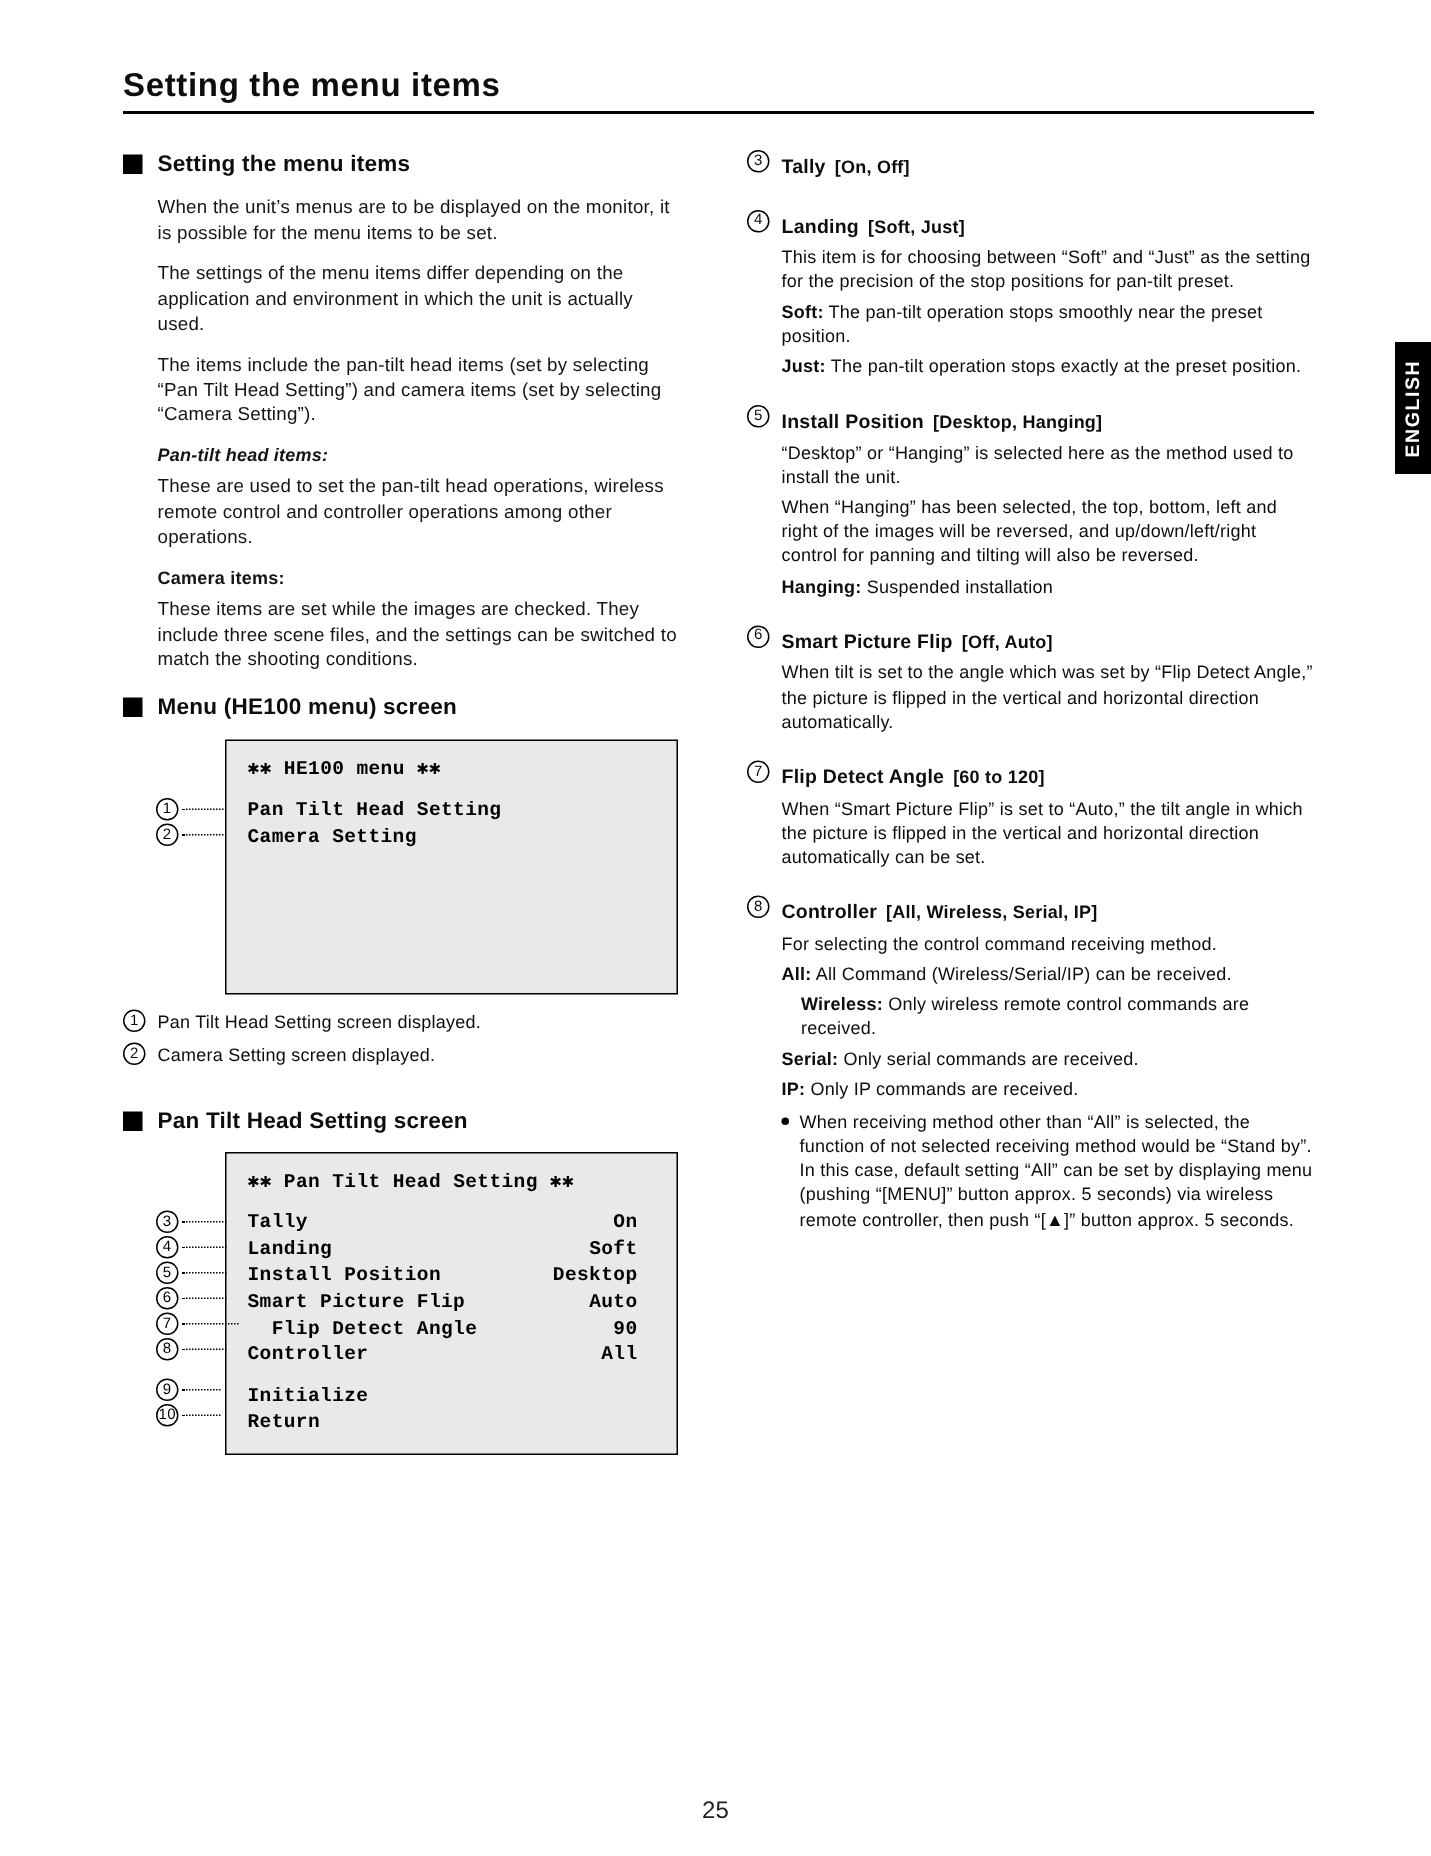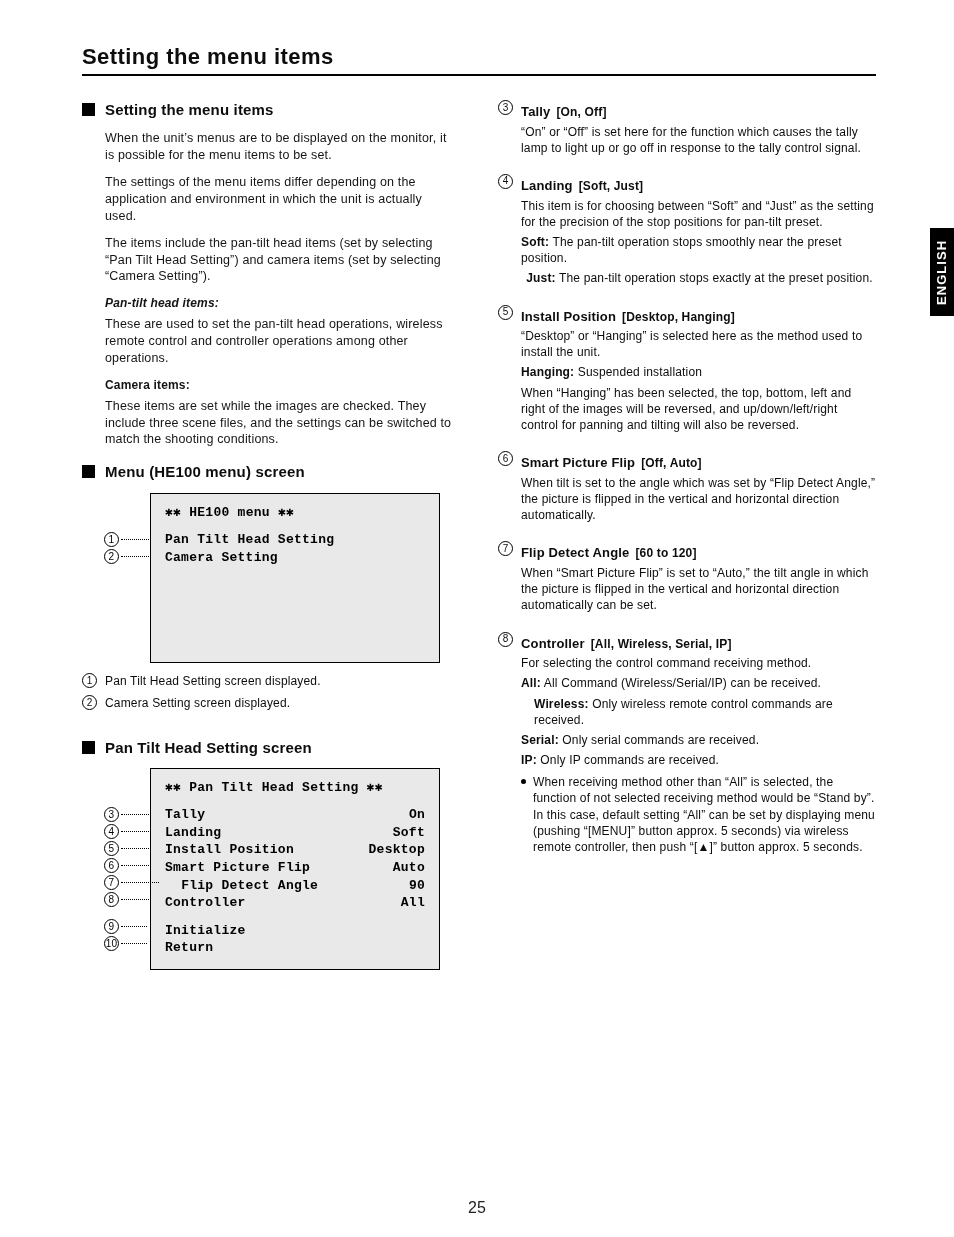--- a/index.html
+++ b/index.html
@@ -160,21 +160,21 @@
     box-sizing: border-box;
     flex: 0 0 auto;
   }
   
   .menu-panel {
     position: relative;
     background: var(--panel-bg);
     border: 1px solid #000;
     margin-left: 68px;
     width: 260px;
-    padding: 10px 14px 12px 14px;
+    padding: 10px 26px 12px 14px;
     font-family: var(--mono);
     font-weight: 700;
     font-size: 13px;
     color: #000;
     letter-spacing: 0.02em;
   }
   .menu-title {
     font-family: var(--mono);
     font-weight: 700;
     font-size: 13px;
@@ -378,39 +378,38 @@
     </div>
 
   </div>
 
   <div class="col col-right" id="right-col">
       <div class="item-block">
         <div class="item-head">
           <span class="circled">3</span>
           <span><span class="item-title">Tally</span><span class="item-opts">[On, Off]</span></span>
         </div>
-        <div class="item-desc">“On” or “Off” is set here for the function which causes the tally lamp to light up or go off in response to the tally control signal.</div>
       </div>
       <div class="item-block">
         <div class="item-head">
           <span class="circled">4</span>
           <span><span class="item-title">Landing</span><span class="item-opts">[Soft, Just]</span></span>
         </div>
         <div class="item-desc">This item is for choosing between “Soft” and “Just” as the setting for the precision of the stop positions for pan-tilt preset.</div>
         <div class="item-desc" style="margin-top: 4px;"><span class="sub-label">Soft:</span> <span class="sub-text">The pan-tilt operation stops smoothly near the preset position.</span></div>
-        <div class="item-desc" style="margin-top: 4px; text-align: center;"><span class="sub-label">Just:</span> <span class="sub-text">The pan-tilt operation stops exactly at the preset position.</span></div>
+        <div class="item-desc" style="margin-top: 4px;"><span class="sub-label">Just:</span> <span class="sub-text">The pan-tilt operation stops exactly at the preset position.</span></div>
       </div>
       <div class="item-block">
         <div class="item-head">
           <span class="circled">5</span>
           <span><span class="item-title">Install Position</span><span class="item-opts">[Desktop, Hanging]</span></span>
         </div>
         <div class="item-desc">“Desktop” or “Hanging” is selected here as the method used to install the unit.</div>
+        <div class="item-desc" style="margin-top: 4px;"><span class="sub-text">When “Hanging” has been selected, the top, bottom, left and right of the images will be reversed, and up/down/left/right control for panning and tilting will also be reversed.</span></div>
         <div class="item-desc" style="margin-top: 4px;"><span class="sub-label">Hanging:</span> <span class="sub-text">Suspended installation</span></div>
-        <div class="item-desc" style="margin-top: 4px;"><span class="sub-text">When “Hanging” has been selected, the top, bottom, left and right of the images will be reversed, and up/down/left/right control for panning and tilting will also be reversed.</span></div>
       </div>
       <div class="item-block">
         <div class="item-head">
           <span class="circled">6</span>
           <span><span class="item-title">Smart Picture Flip</span><span class="item-opts">[Off, Auto]</span></span>
         </div>
         <div class="item-desc">When tilt is set to the angle which was set by “Flip Detect Angle,” the picture is flipped in the vertical and horizontal direction automatically.</div>
       </div>
       <div class="item-block">
         <div class="item-head">

